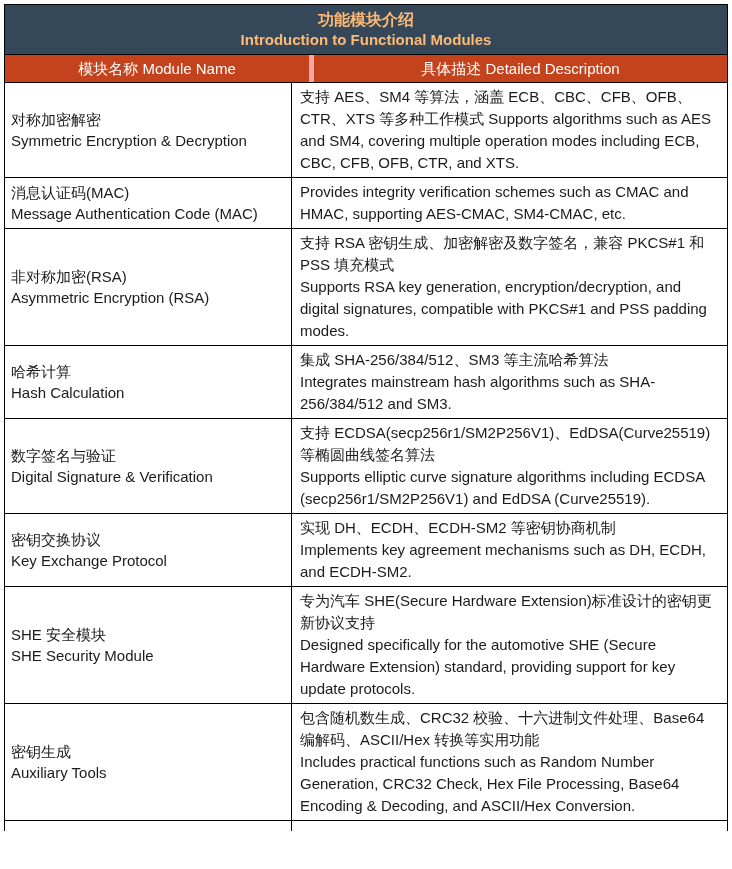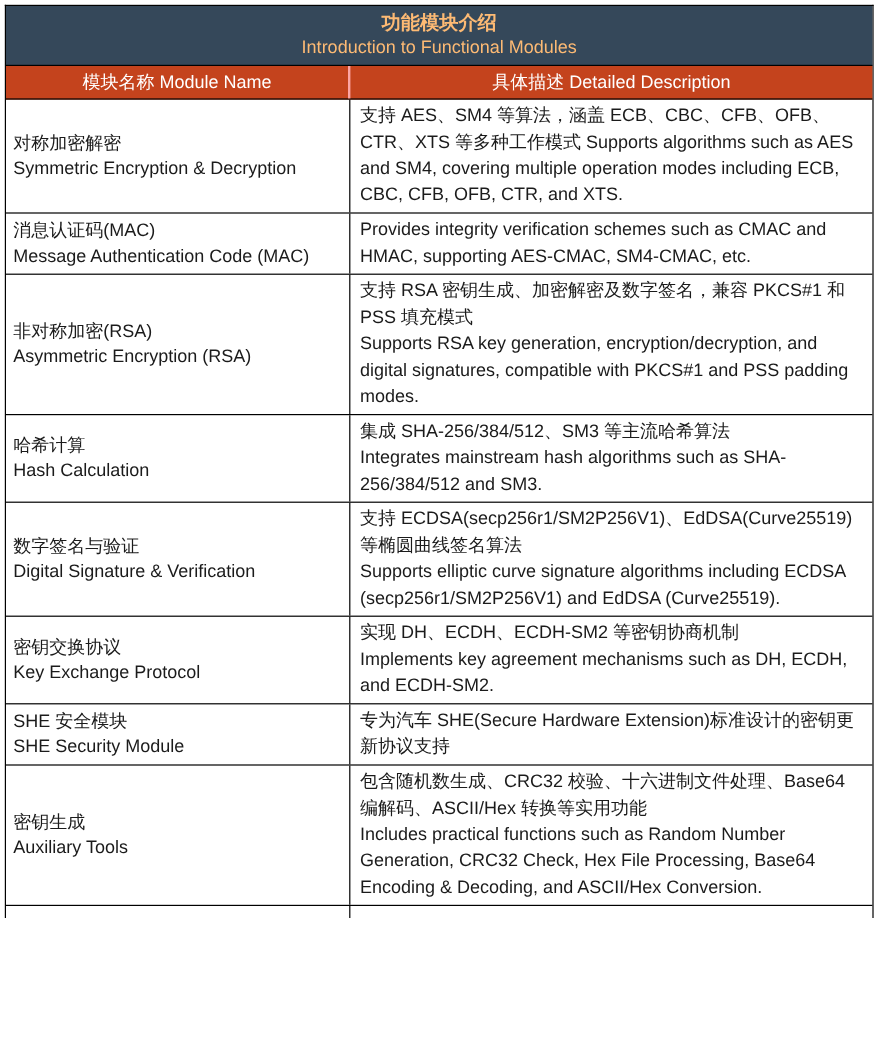--- a/index.html
+++ b/index.html
@@ -21,35 +21,35 @@
   }
   
   .title-band {
     background: var(--header-bg);
     color: #fdba74;
     text-align: center;
     padding: 4px 0 5px 0;
     border-bottom: 1px solid #000;
   }
   .title-zh { font-size: 16px; font-weight: 700; line-height: 21px; }
-  .title-en { font-size: 15px; font-weight: 400; line-height: 19px; }
+  .title-en { font-size: 15px; font-weight: 700; line-height: 19px; }
   
   .col-head {
     display: flex;
     background: var(--subheader-bg);
     color: #fff;
     border-bottom: 1px solid #000;
   }
   .col-head .cell {
     padding: 4px 4px;
     font-size: 15px;
     line-height: 19px;
     text-align: center;
   }
-  .col-name { width: 287px; border-right: 2px solid #fca5a5; flex: none; }
+  .col-name { width: 309px; border-right: 5px solid #fca5a5; flex: none; }
   .col-desc { flex: 1; }
   
   .row { display: flex; border-bottom: 1px solid #000; }
   .name-cell {
     width: 287px; flex: none;
     border-right: 1px solid #000;
     display: flex; flex-direction: column;
     align-items: flex-start; justify-content: center;
     text-align: center;
     padding: 4px 6px;
@@ -148,20 +148,21 @@
         </div>
   </div>
 
   <div class="row">
     <div class="name-cell">
       <div>SHE 安全模块</div>
       <div>SHE Security Module</div>
     </div>
     <div class="desc-cell">
           <div class="desc-par">专为汽车 SHE(Secure Hardware Extension)标准设计的密钥更新协议支持</div>
+          <div class="desc-par">Designed specifically for the automotive SHE (Secure Hardware Extension) standard, providing support for key update protocols.</div>
         </div>
   </div>
 
   <div class="row">
     <div class="name-cell">
       <div>密钥生成</div>
       <div>Auxiliary Tools</div>
     </div>
     <div class="desc-cell">
           <div class="desc-par">包含随机数生成、CRC32 校验、十六进制文件处理、Base64 编解码、ASCII/Hex 转换等实用功能</div>

